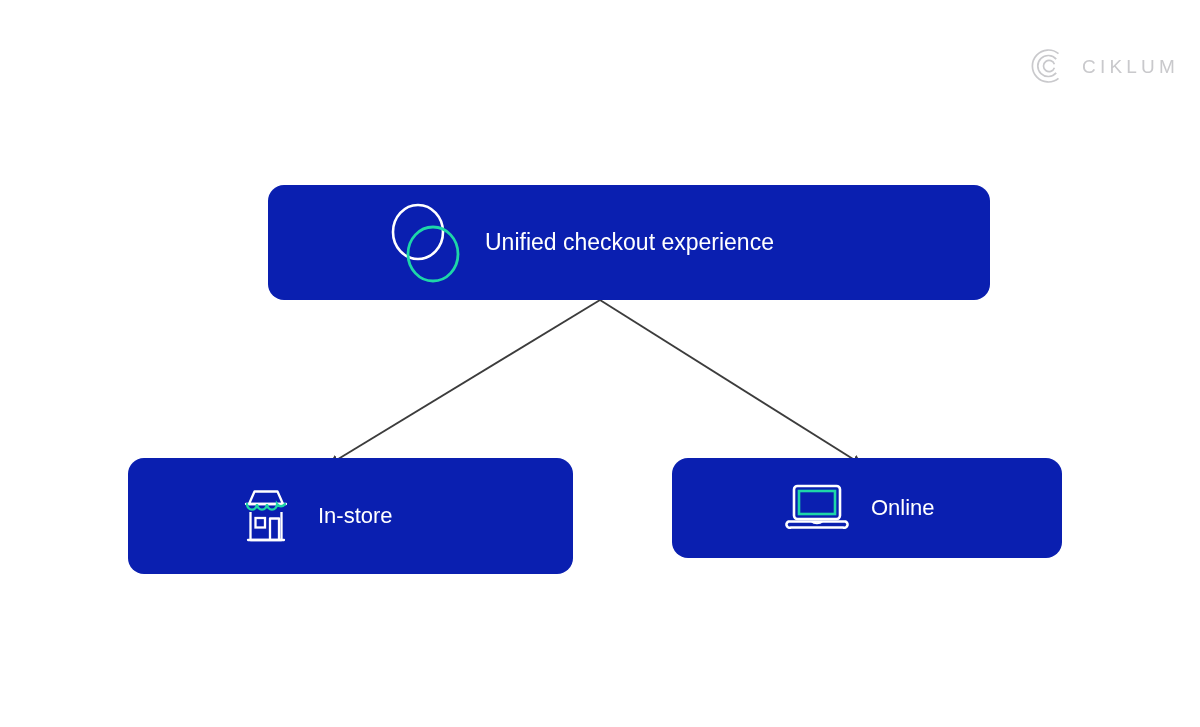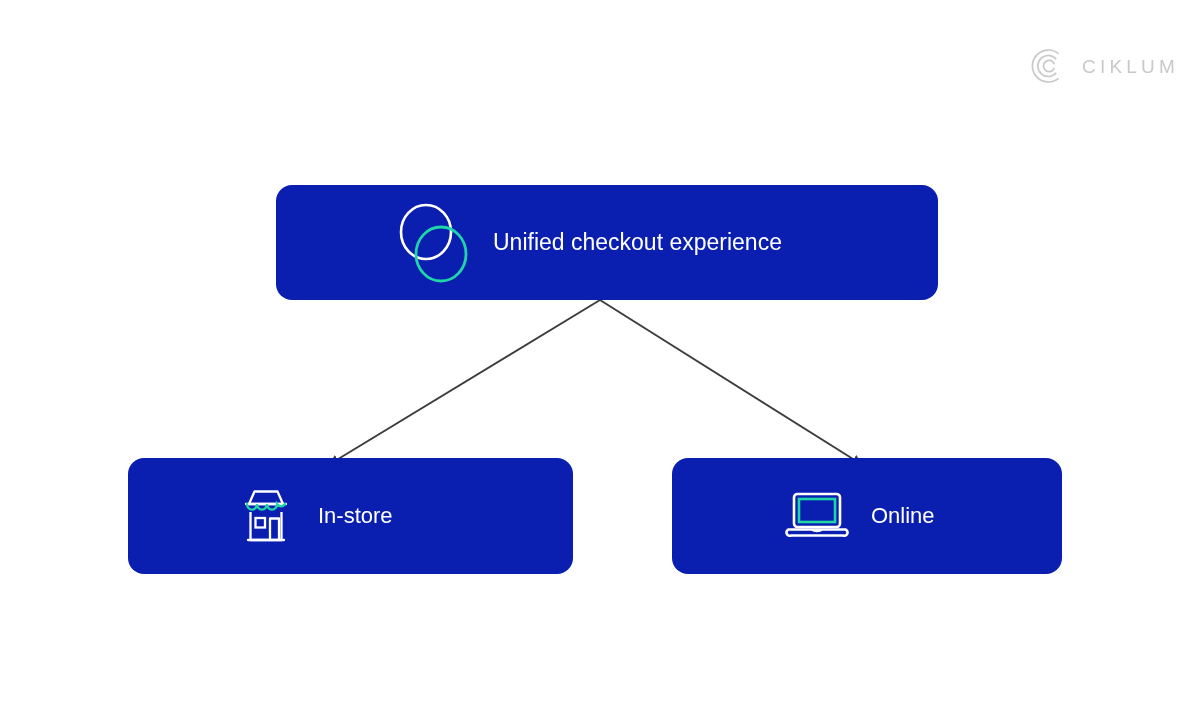--- a/index.html
+++ b/index.html
@@ -68,44 +68,44 @@
     align-items: center;
     justify-content: center;
   }
   .node .node-label {
     color: #ffffff;
     font-weight: 400;
     white-space: nowrap;
   }
 
   #node-root {
-    left: 276px;
+    left: 268px;
     top: 185px;
-    width: 662px;
+    width: 722px;
     height: 115px;
     padding-left: 121px;
   }
   #node-root .node-icon { width: 72px; height: 86px; }
   #node-root .node-label { font-size: 23px; margin-left: 24px; }
 
   #node-instore {
     left: 128px;
     top: 458px;
     width: 445px;
     height: 116px;
     padding-left: 110px;
   }
   #node-instore .node-icon { width: 56px; height: 58px; }
   #node-instore .node-label { font-size: 22px; margin-left: 24px; }
 
   #node-online {
     left: 672px;
     top: 458px;
     width: 390px;
-    height: 116px;
+    height: 100px;
     padding-left: 113px;
   }
   #node-online .node-icon { width: 64px; height: 58px; }
   #node-online .node-label { font-size: 22px; margin-left: 22px; }
 </style>
 </head>
 <body>
 
 <div id="stage">
 

